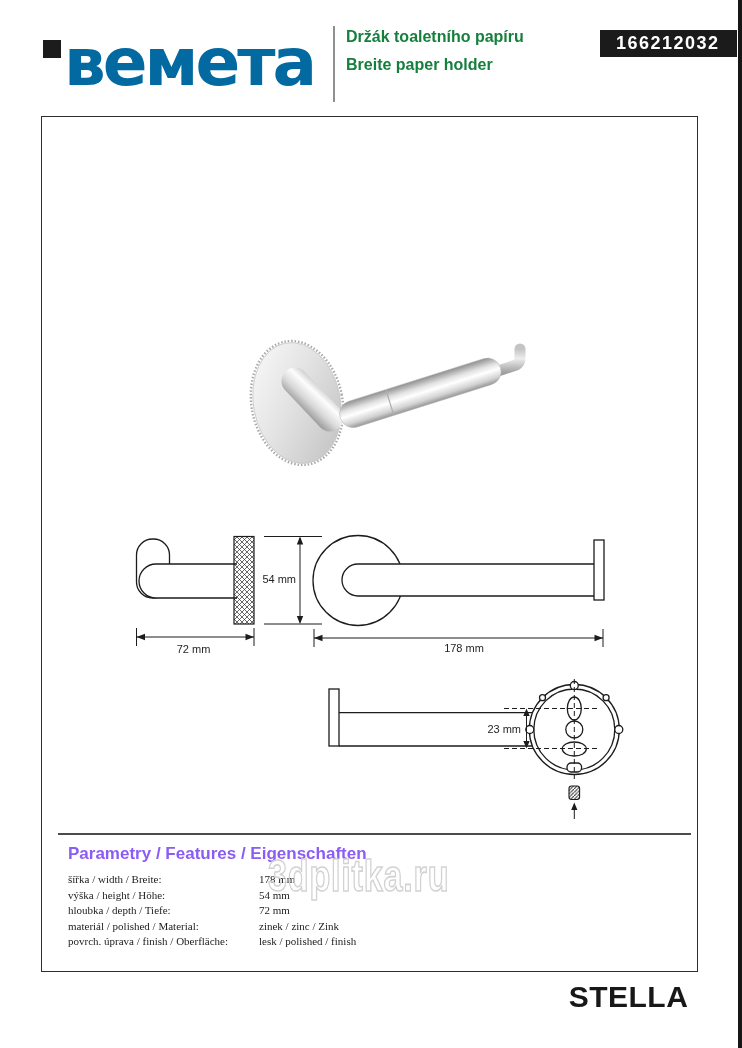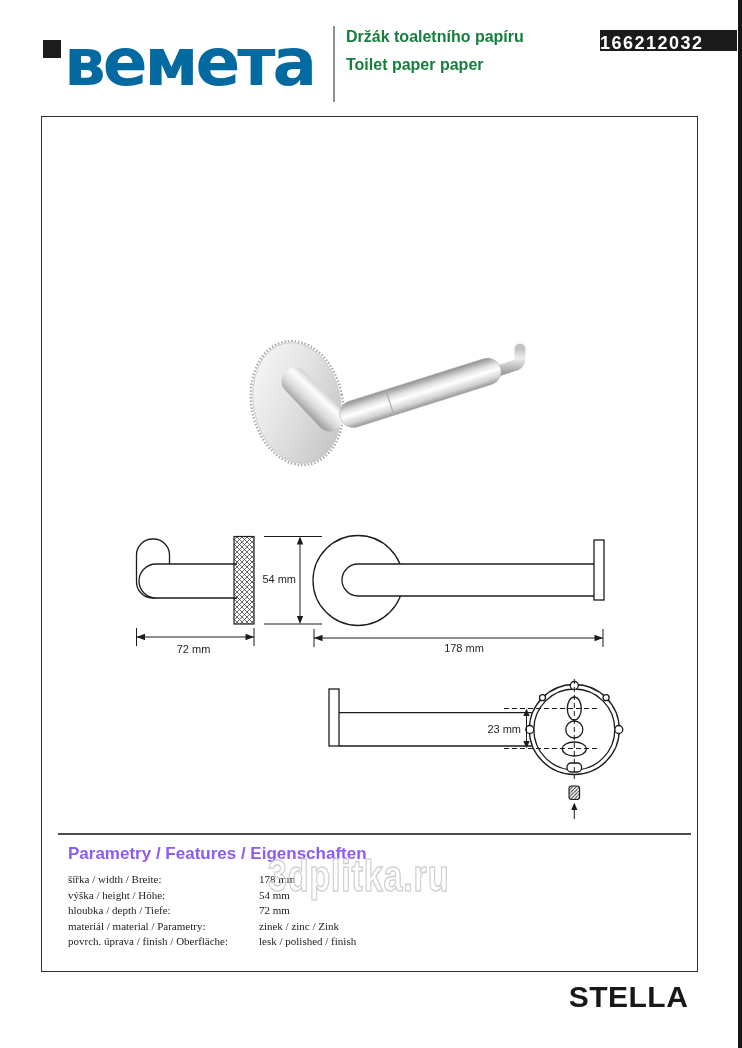--- a/index.html
+++ b/index.html
@@ -7,23 +7,23 @@
        font-family:"Liberation Sans","DejaVu Sans",sans-serif;color:#1a1a1a;}
   .abs{position:absolute;}
 
   
   .logo-square{left:43px;top:40px;width:18px;height:18px;background:#1c1c1c;}
   .logo-text{left:64px;top:35px;height:56px;line-height:56px;
              font-family:"DejaVu Sans",sans-serif;font-weight:bold;
              font-size:66px;letter-spacing:-3px;color:#0369a1;}
   .header-divider{left:333px;top:26px;width:2px;height:76px;background:#909090;}
   .titles{left:346px;top:23px;font-size:16px;font-weight:bold;line-height:27.5px;color:#15803d;}
-  .code-badge{left:600px;top:30px;width:137px;height:21px;background:#1b1b1b;
+  .code-badge{left:600px;top:30px;width:137px;height:27px;background:#1b1b1b;
               color:#ffffff;font-weight:bold;font-size:18px;line-height:27px;
-              padding-left:0;letter-spacing:1.5px;box-sizing:border-box;}
+              padding-left:16px;letter-spacing:1.5px;box-sizing:border-box;}
   .right-strip{left:738px;top:0;width:4px;height:1048px;background:#161616;}
 
   
   .main-box{left:41px;top:116px;width:655px;height:854px;border:1.5px solid #2f2f2f;}
   .main-box svg.drawings{position:absolute;left:0;top:0;}
   .photo{left:198px;top:206px;}
 
   
   .dim{position:absolute;font-size:11px;color:#1f1f1f;}
   .dim.c{text-align:center;}
@@ -55,21 +55,21 @@
 </style>
 </head>
 <body>
 
 <div class="abs logo-square"></div>
 <div class="abs logo-text">вемета</div>
 <div class="abs header-divider"></div>
 
 <div class="abs titles">
   <div>Držák toaletního papíru</div>
-  <div>Toilet paper paper</div>
+  <div>Breite paper holder</div>
 </div>
 
 <div class="abs code-badge">166212032</div>
 <div class="abs right-strip"></div>
 
 <div class="abs main-box">
 
   <svg class="abs photo" width="310" height="155" viewBox="0 0 310 155" xmlns="http://www.w3.org/2000/svg">
     <defs>
       <linearGradient id="g-ros" x1="0" y1="0" x2="1" y2="1">
@@ -189,21 +189,21 @@
     </div>
     <div class="param-row">
       <span class="param-label">výška / height / Höhe:</span>
       <span class="param-value">54 mm</span>
     </div>
     <div class="param-row">
       <span class="param-label">hloubka / depth / Tiefe:</span>
       <span class="param-value">72 mm</span>
     </div>
     <div class="param-row">
-      <span class="param-label">materiál / material / Parametry:</span>
+      <span class="param-label">materiál / polished / Material:</span>
       <span class="param-value">zinek / zinc / Zink</span>
     </div>
     <div class="param-row">
       <span class="param-label">povrch. úprava / finish / Oberfläche:</span>
       <span class="param-value">lesk / polished / finish</span>
     </div>
   </div>
 </div>
 
 <div class="abs watermark">3dplitka.ru</div>

